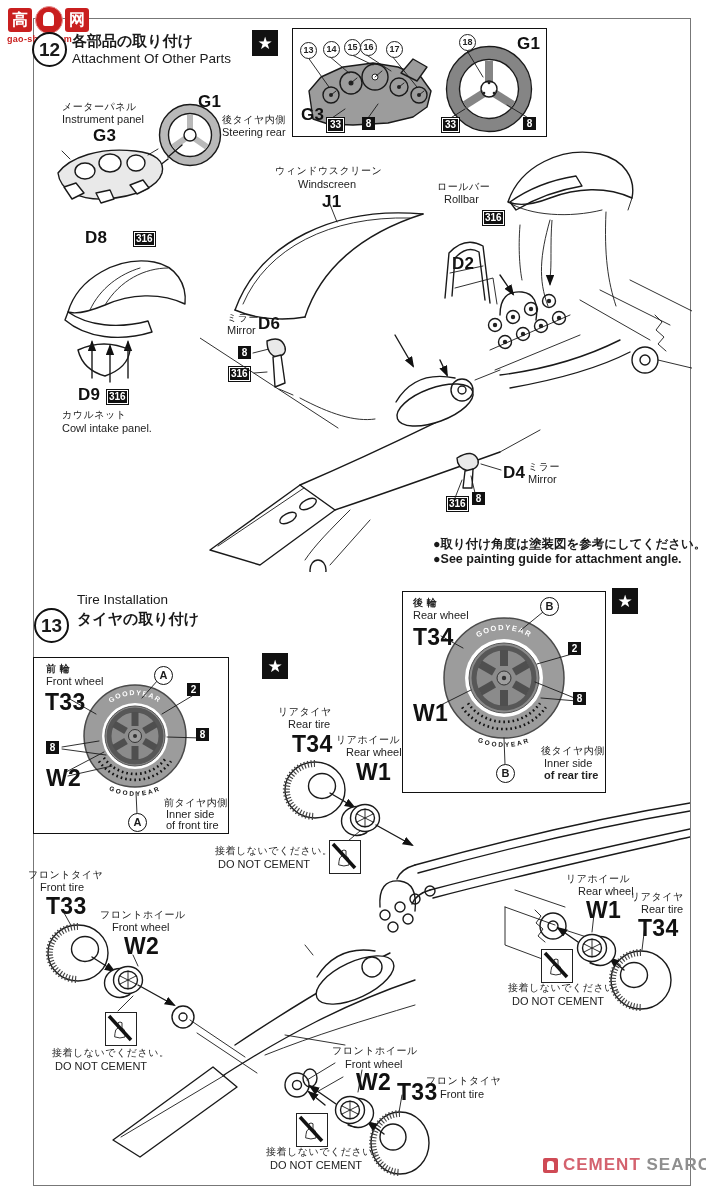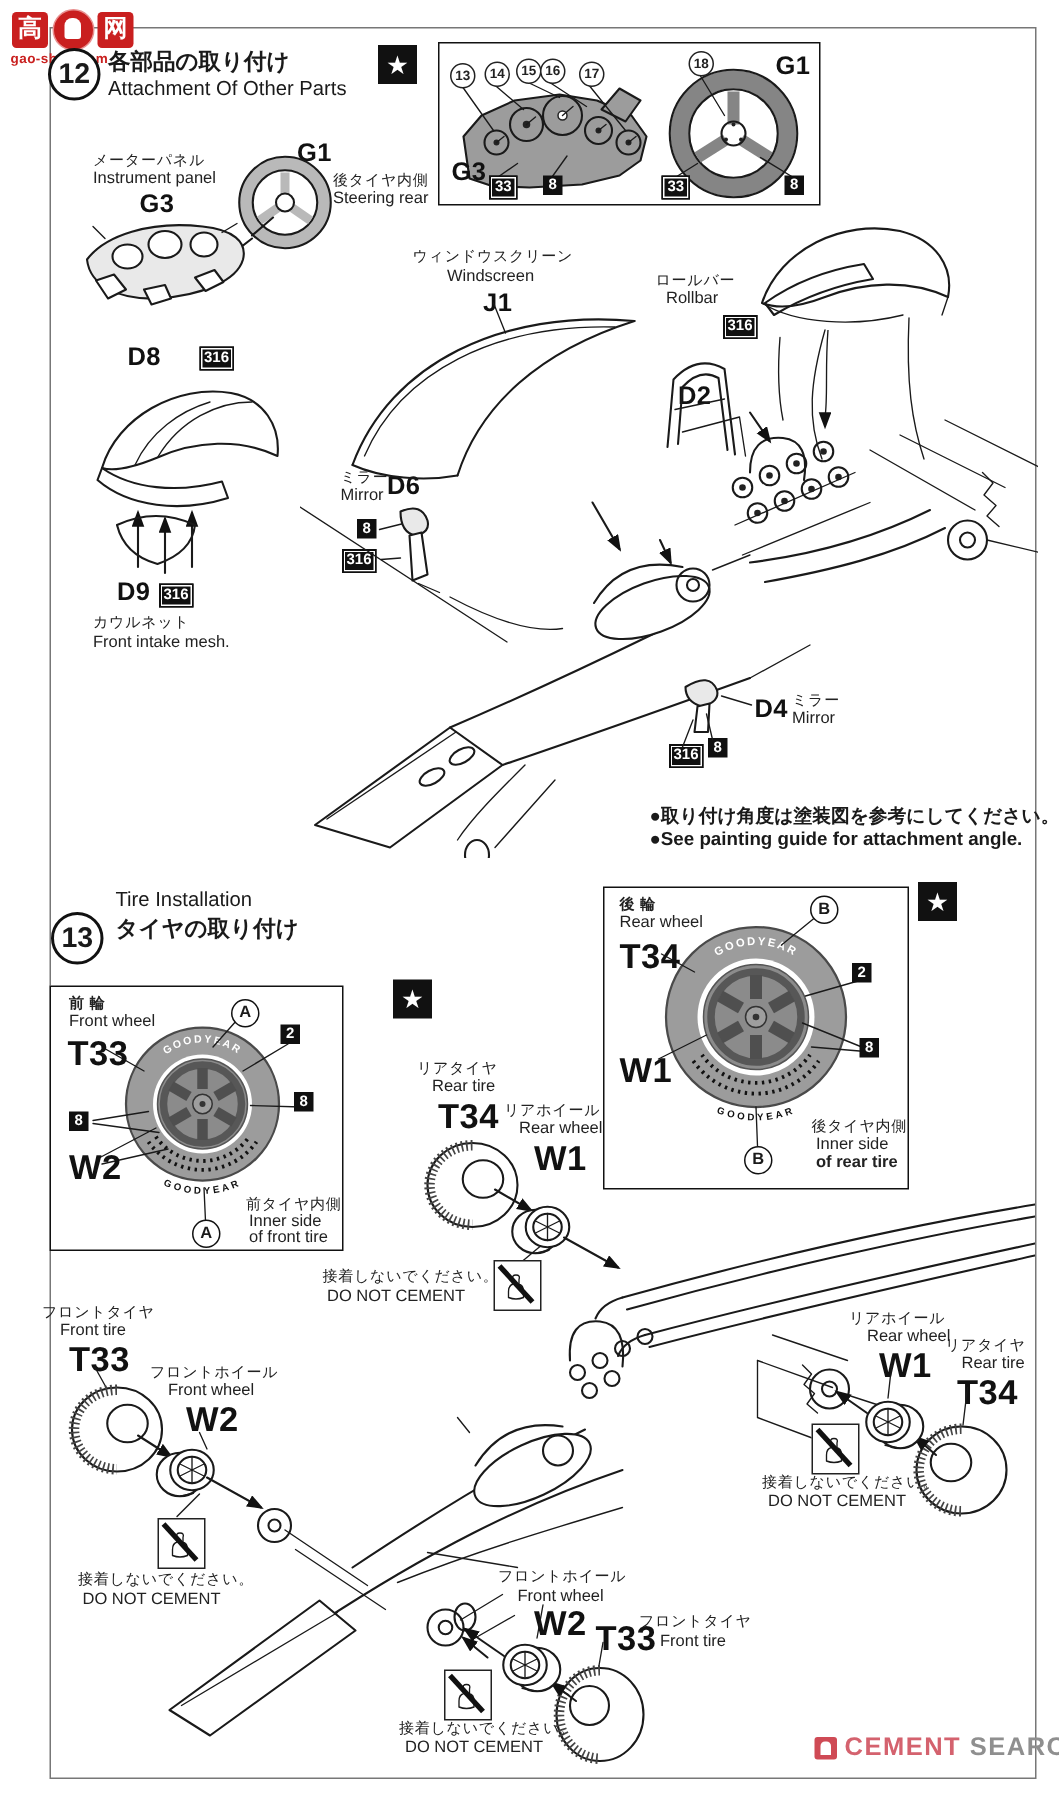--- a/index.html
+++ b/index.html
@@ -167,21 +167,21 @@
     <path class="ln" fill="url(#dh)" d="M8,62 C28,76 58,79 88,71 L92,82 C60,92 26,88 5,70 Z"></path>
     <path class="ln thin" d="M45,55 C60,30 85,18 108,18 M30,60 C40,38 60,24 80,18"></path>
     <line class="ln" x1="32" y1="128" x2="32" y2="92" marker-end="url(#ah)"></line>
     <line class="ln" x1="50" y1="132" x2="50" y2="96" marker-end="url(#ah)"></line>
     <line class="ln" x1="68" y1="128" x2="68" y2="92" marker-end="url(#ah)"></line>
     <path class="ln" fill="url(#xh)" d="M18,100 Q44,88 70,100 Q68,118 45,126 Q23,120 18,100 Z"></path>
   </svg>
   <div class="abs code" style="left:78px;top:385px;">D9</div>
   <span class="badge keyline" style="left:106px;top:389px;">316</span>
   <div class="abs jp" style="left:62px;top:408px;">カウルネット</div>
-  <div class="abs en" style="left:62px;top:422px;">Front intake mesh.</div>
+  <div class="abs en" style="left:62px;top:422px;">Cowl intake panel.</div>
 
   <div class="abs jp" style="left:227px;top:311px;">ミラー</div>
   <div class="abs code" style="left:258px;top:314px;">D6</div>
   <div class="abs en" style="left:227px;top:324px;">Mirror</div>
   <span class="badge" style="left:238px;top:346px;">8</span>
   <span class="badge keyline" style="left:228px;top:366px;">316</span>
   <svg style="left:245px;top:333px;" width="58" height="65">
     <path class="ln thin" d="M8,20 L24,16 M9,40 L22,39"></path>
     <path class="ln lgfill" d="M22,8 Q36,2 40,14 Q42,22 32,24 Q22,22 22,8 Z"></path>
     <path class="ln wfill" d="M28,24 L36,22 L40,50 L30,54 Z"></path>

